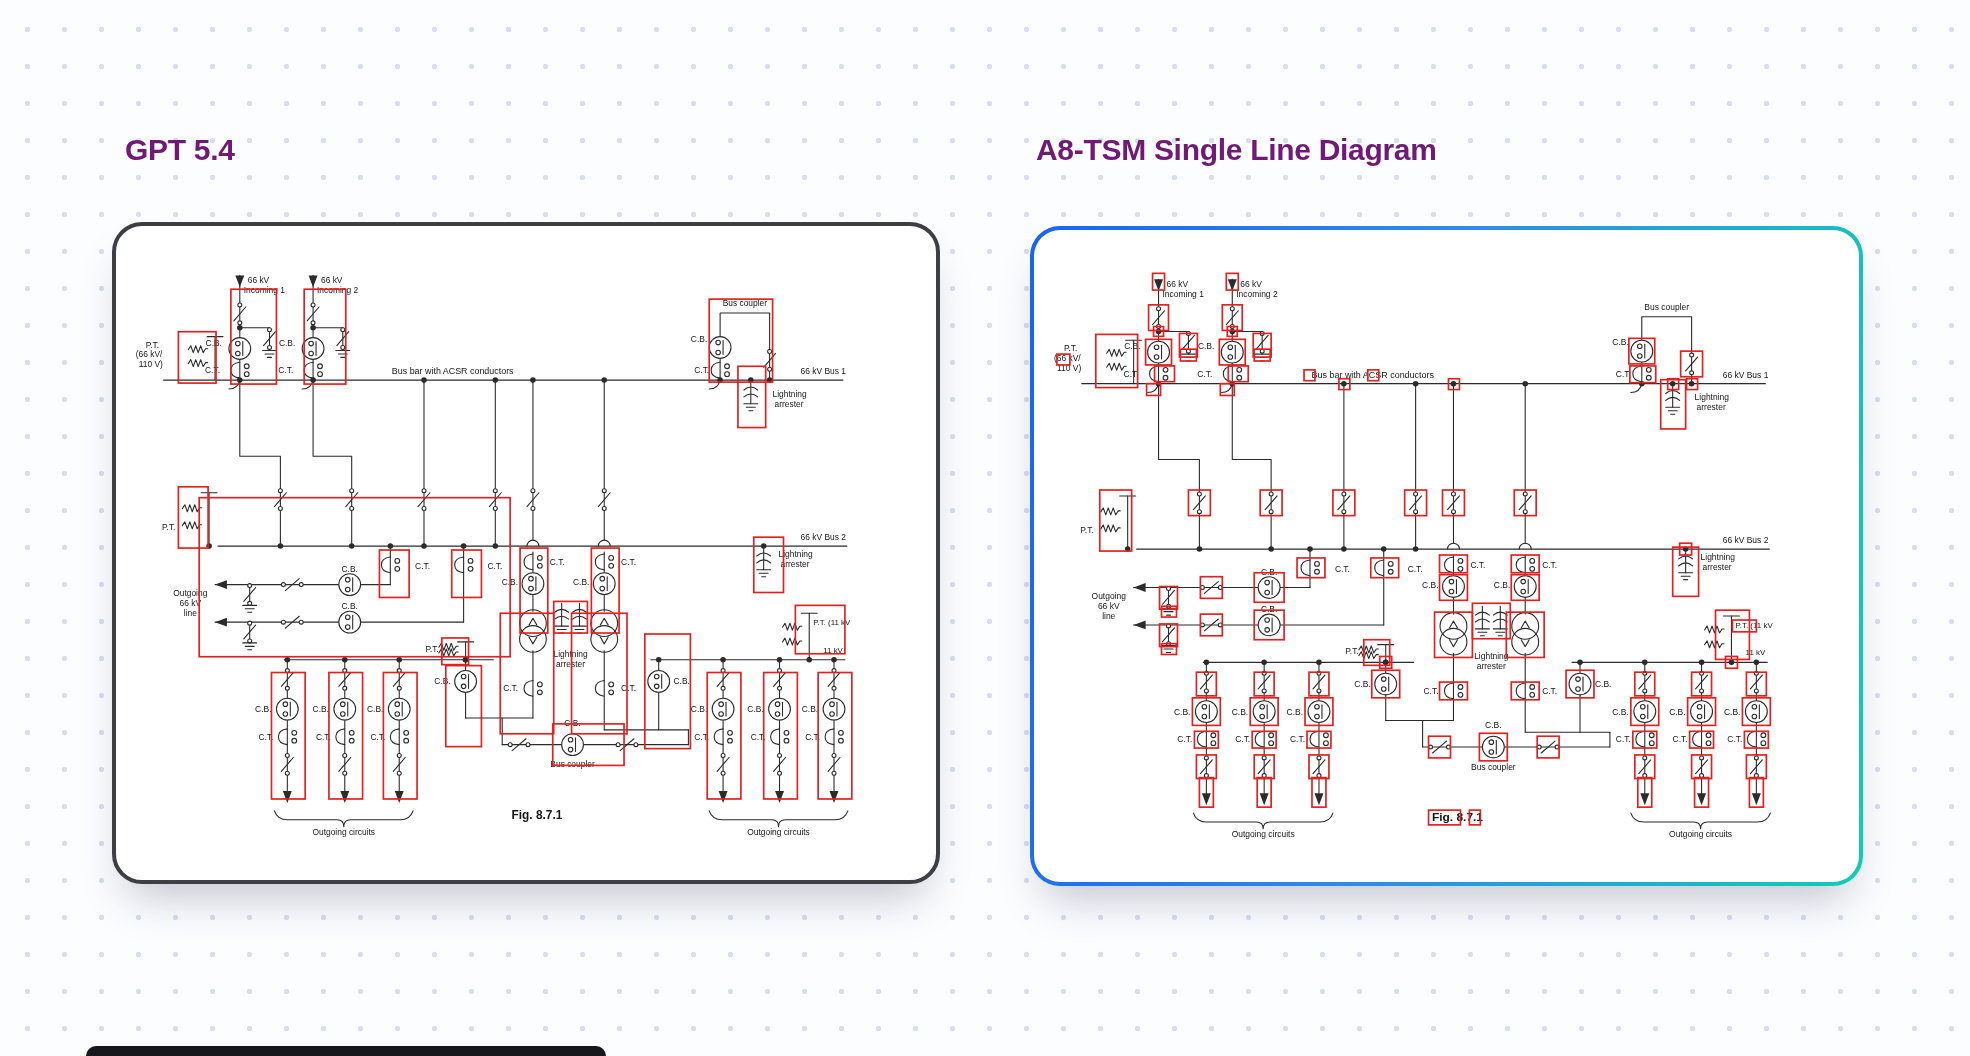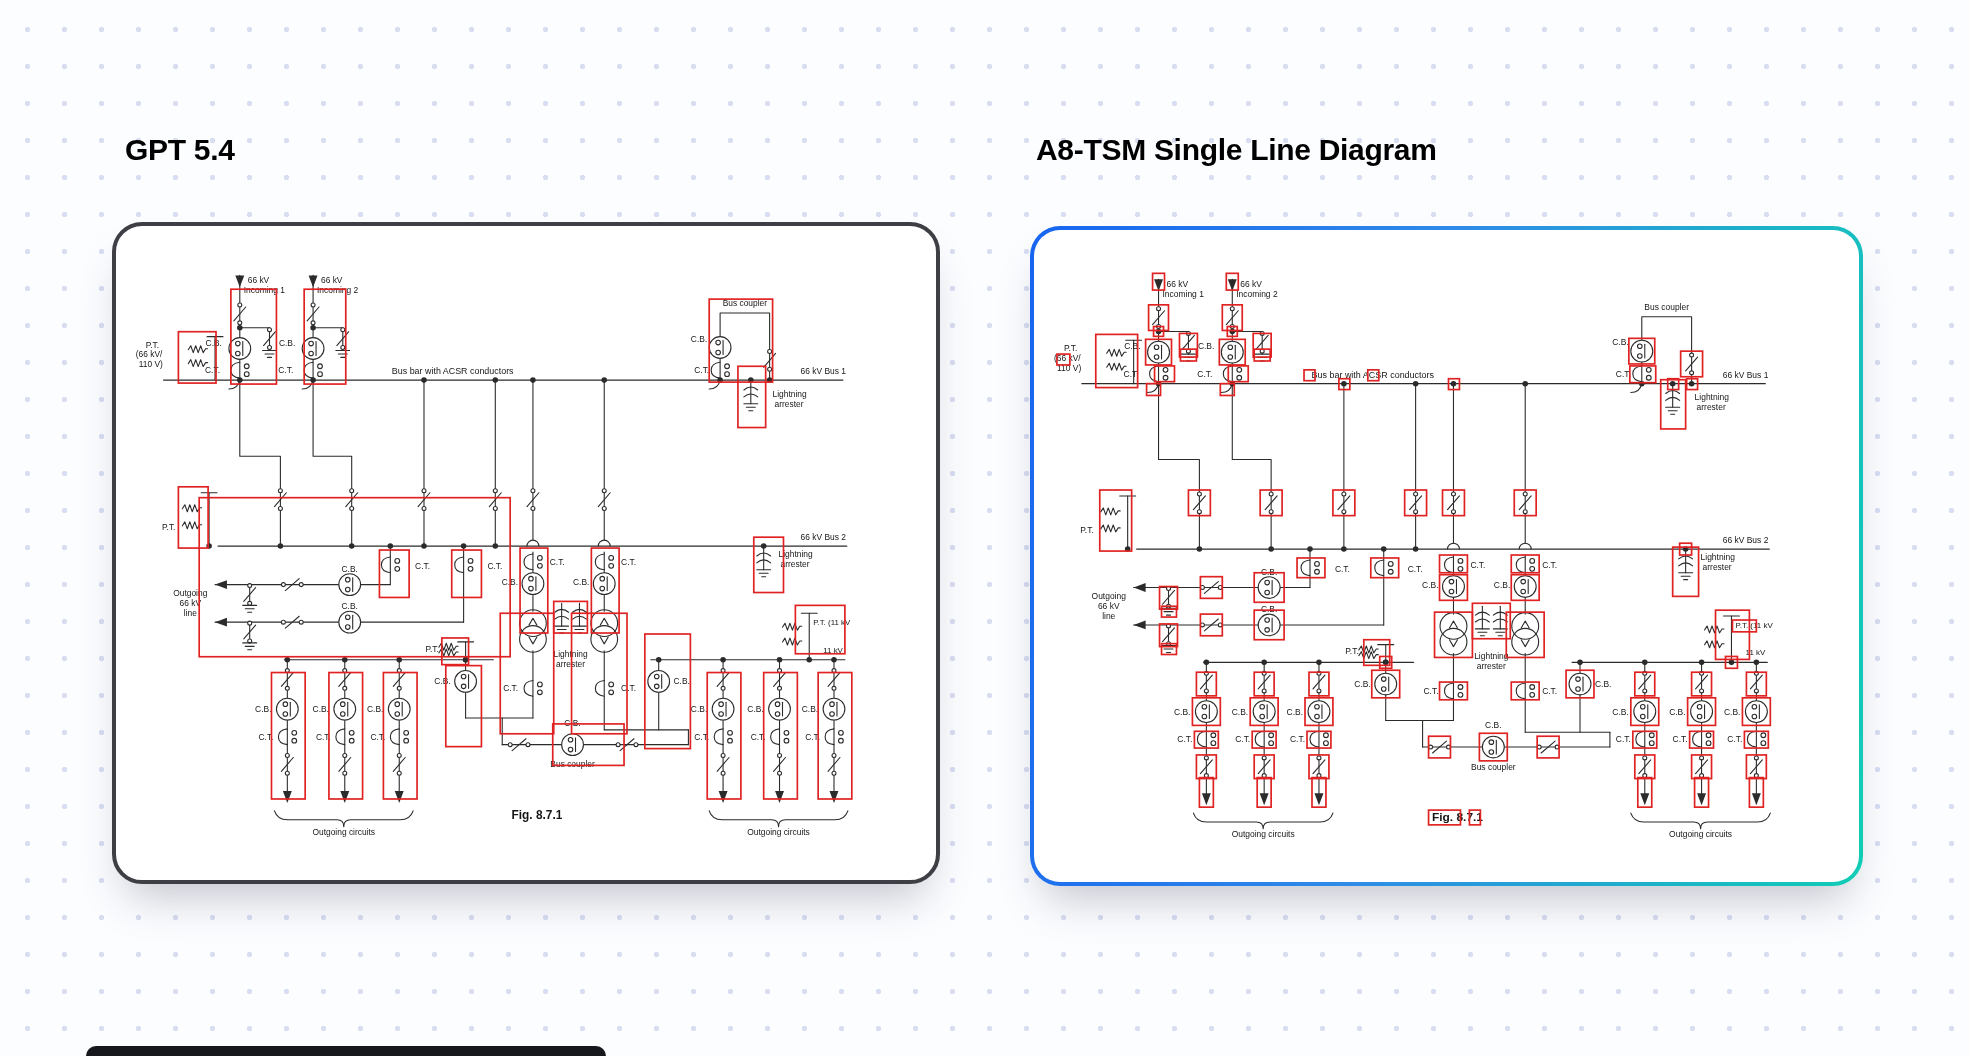--- a/index.html
+++ b/index.html
@@ -4,21 +4,21 @@
 <style>
   html,body{margin:0;padding:0;}
   body{
     width:1970px;height:1056px;position:relative;overflow:hidden;
     font-family:"Liberation Sans",sans-serif;
     background-color:#fcfdff;
     background-image:radial-gradient(circle,#d8ddf2 2.3px,rgba(216,221,242,0) 3px);
     background-size:37px 37px;background-position:9px 11px;
   }
   .panel-title{
-    position:absolute;font-size:30px;font-weight:700;color:#000000;letter-spacing:-0.3px;
+    position:absolute;font-size:30px;font-weight:700;color:#701a75;letter-spacing:-0.3px;
   }
   .card{position:absolute;border-radius:30px;box-shadow:0 26px 44px -14px rgba(45,50,80,.28);text-align:center;}
   .card-left{
     left:112px;top:222px;width:828px;height:662px;background:#fff;
     border:4px solid #3e3e45;box-sizing:border-box;
   }
   .card-right{
     left:1030px;top:226px;width:833px;height:660px;padding:4px;box-sizing:border-box;
     background:linear-gradient(100deg,#1765f0 0%,#2f8ae8 45%,#10cdb4 100%);
   }

